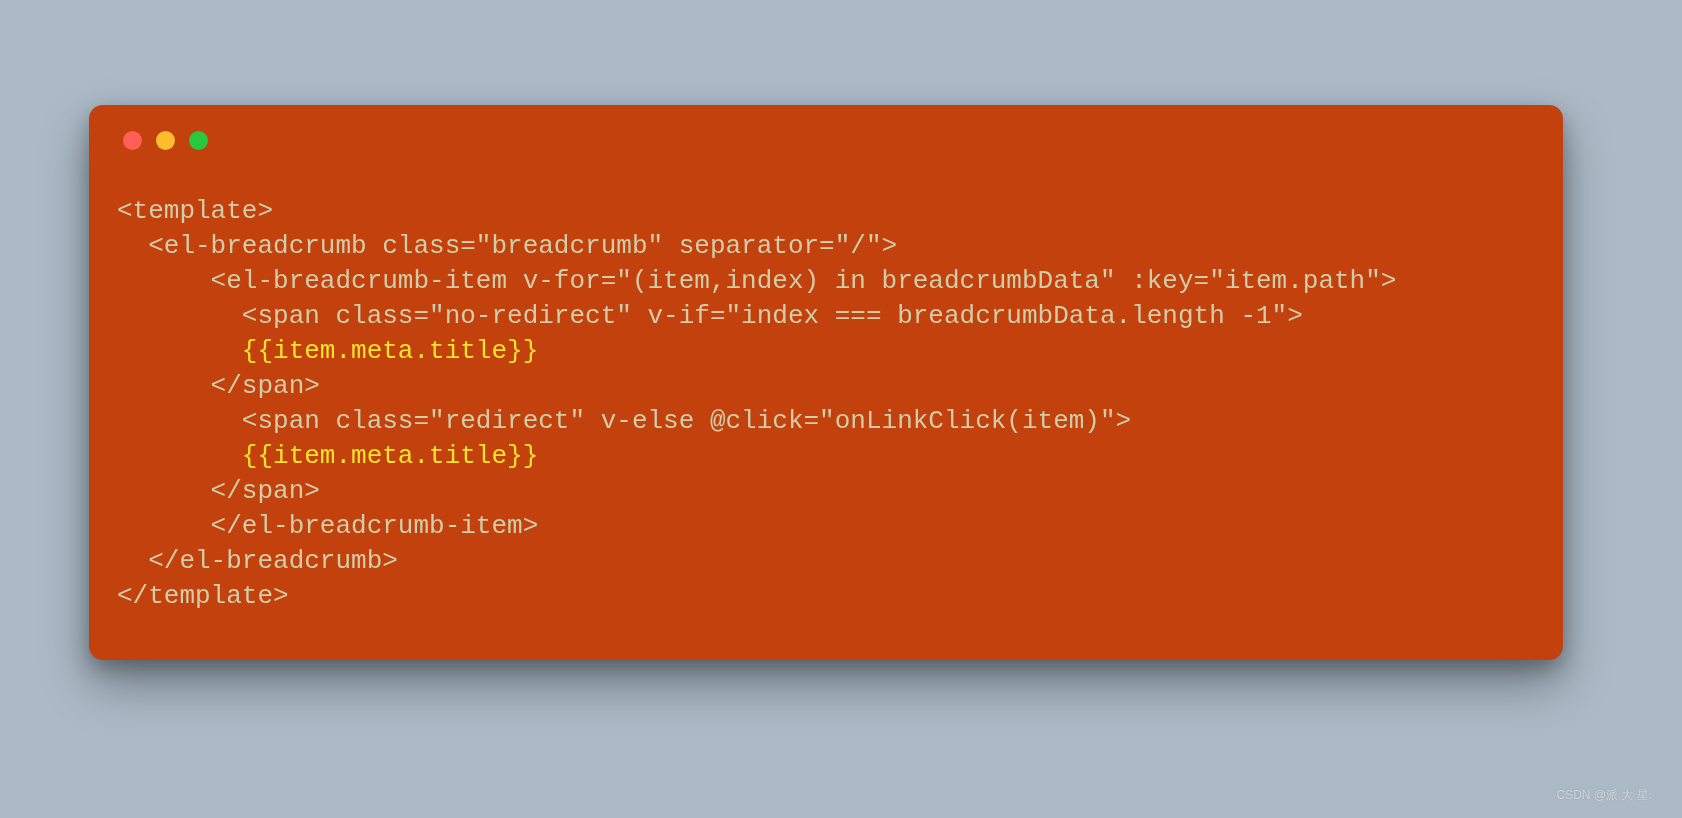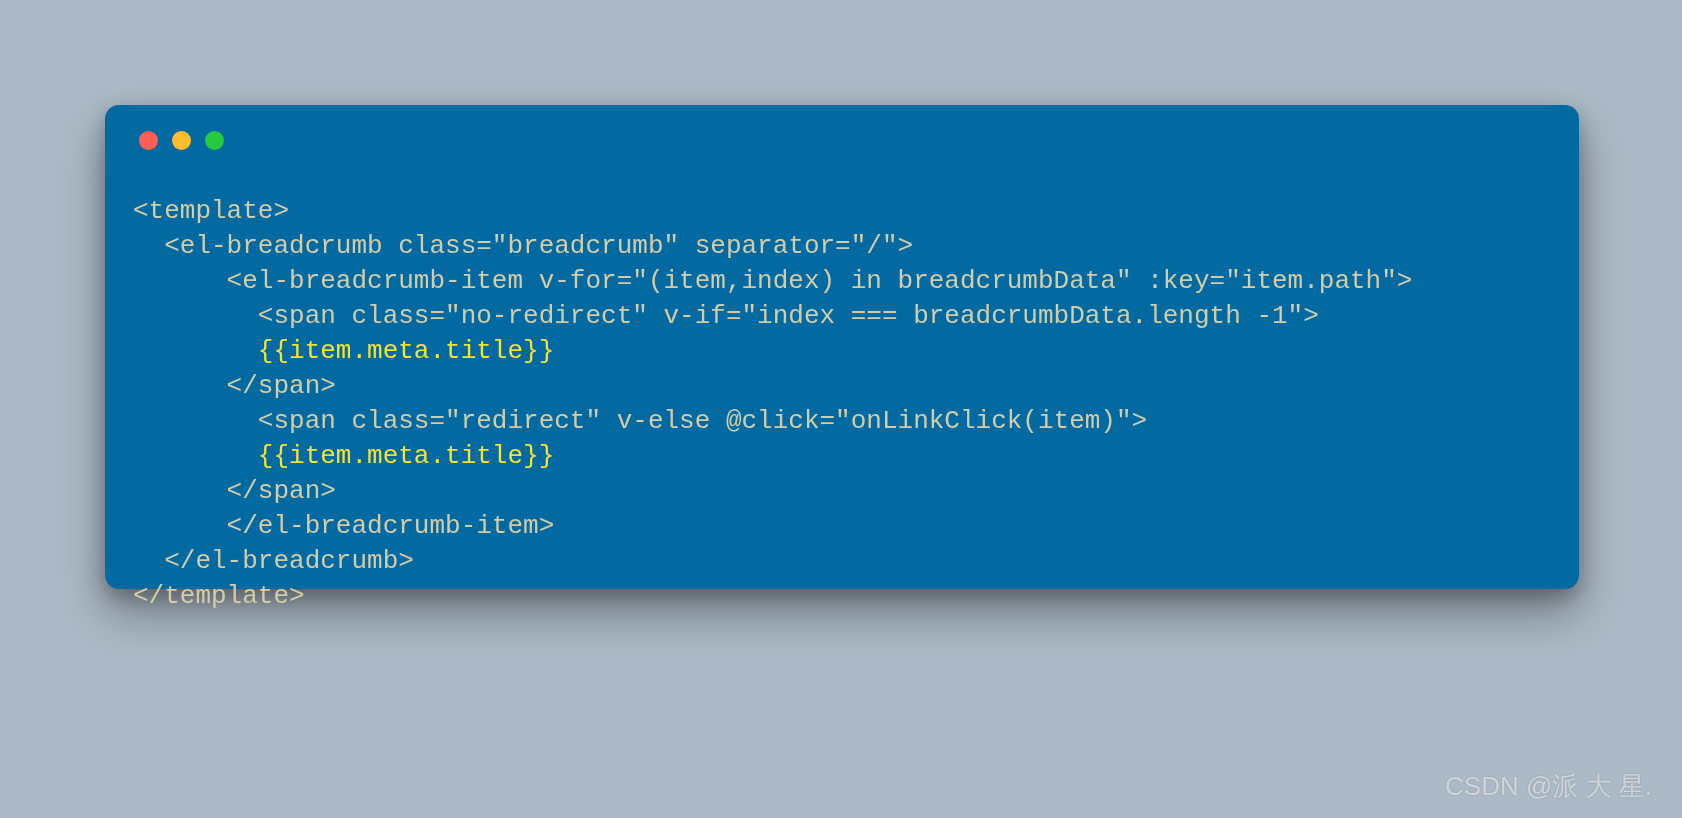--- a/index.html
+++ b/index.html
@@ -6,25 +6,25 @@
     margin: 0;
     padding: 0;
     width: 1682px;
     height: 818px;
     background: #acbac7;
     font-family: ui-monospace, "SF Mono", SFMono-Regular, Menlo, Monaco, Consolas, "Liberation Mono", "Courier New", monospace;
     position: relative;
   }
   .window {
     position: absolute;
-    left: 105px;
+    left: 89px;
     top: 105px;
     width: 1474px;
-    height: 484px;
-    background: #0369a1;
+    height: 555px;
+    background: #c2410c;
     border-radius: 14px;
     box-shadow: 0 24px 48px rgba(0,0,0,0.35), 0 8px 20px rgba(0,0,0,0.25);
     box-sizing: border-box;
     padding: 26px 28px 24px 28px;
   }
   .traffic-lights {
     display: flex;
     gap: 14px;
     margin-bottom: 44px;
     margin-left: 6px;
@@ -49,21 +49,21 @@
   .hl {
     color: #f6e32d;
   }
 
   .watermark {
     position: absolute;
     right: 30px;
     bottom: 14px;
     color: rgba(255,255,255,0.55);
     font-family: -apple-system, BlinkMacSystemFont, "Segoe UI", Helvetica, Arial, sans-serif;
-    font-size: 26px;
+    font-size: 12px;
     text-shadow: 0 0 2px rgba(0,0,0,0.2);
   }
 </style>
 </head>
 <body>
 
 <div class="window">
   <div class="traffic-lights">
     <div class="dot red"></div>
     <div class="dot yellow"></div>

